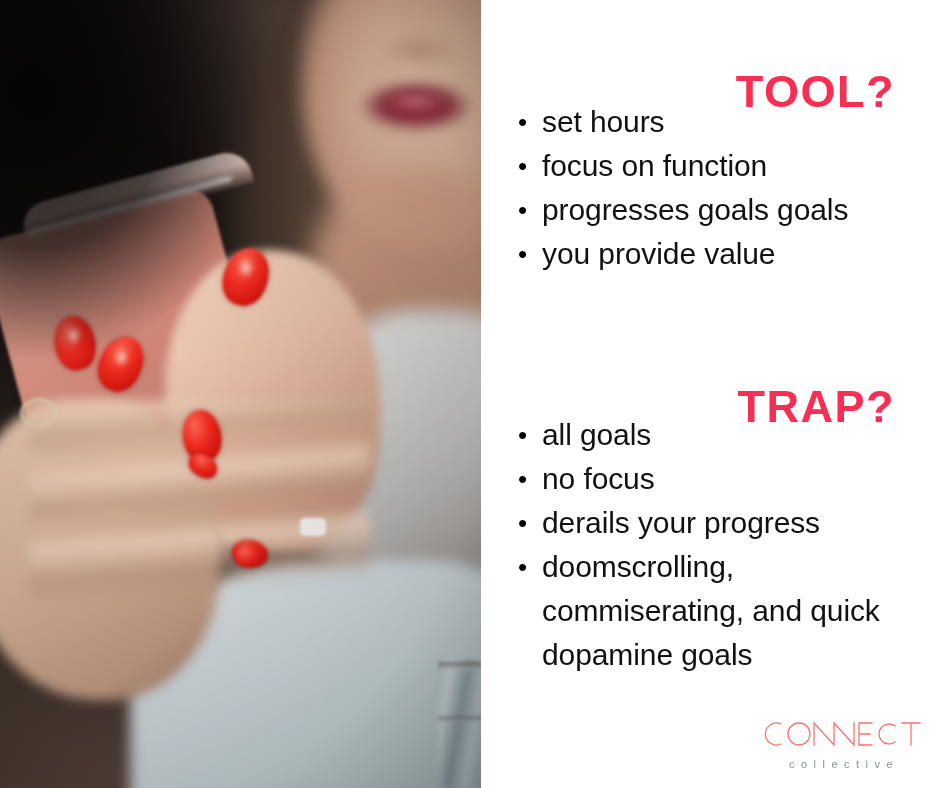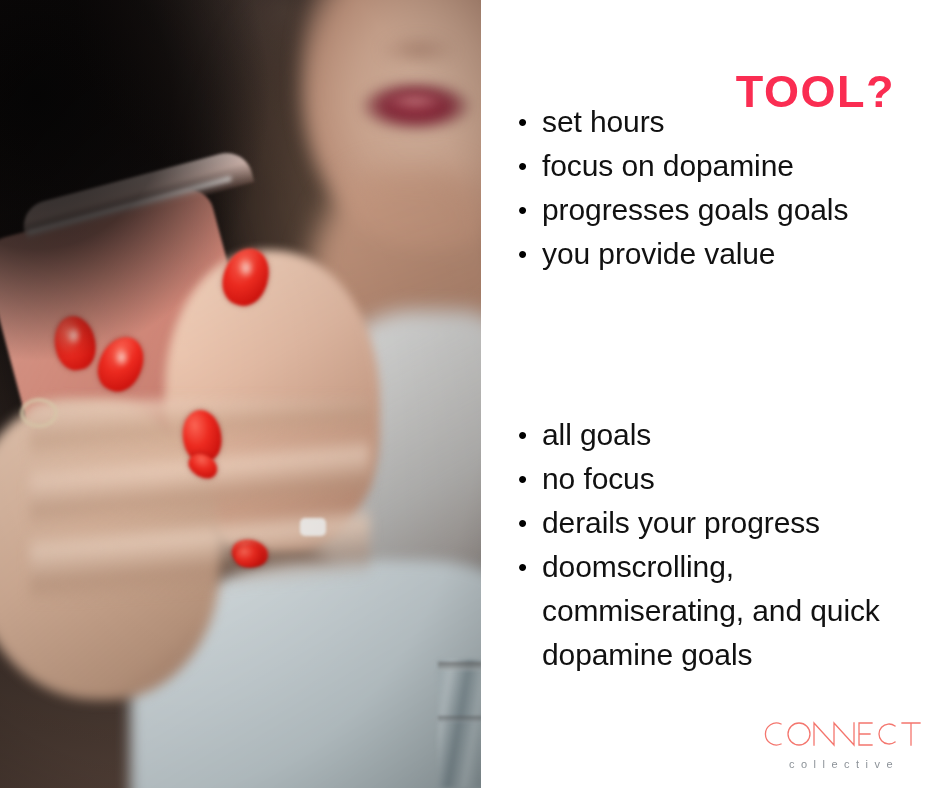--- a/index.html
+++ b/index.html
@@ -328,32 +328,33 @@
 
     <h2 class="section-heading" id="tool-heading">TOOL?</h2>
 
     <ul class="bullet-list" id="tool-list">
       <li class="bullet-item">
         <span class="bullet-dot">•</span>
         <span class="bullet-text">set hours</span>
       </li>
       <li class="bullet-item">
         <span class="bullet-dot">•</span>
-        <span class="bullet-text">focus on dopamine</span>
+        <span class="bullet-text">focus on function</span>
       </li>
       <li class="bullet-item">
         <span class="bullet-dot">•</span>
         <span class="bullet-text">progresses goals goals</span>
       </li>
       <li class="bullet-item">
         <span class="bullet-dot">•</span>
         <span class="bullet-text">you provide value</span>
       </li>
     </ul>
 
+    <h2 class="section-heading" id="trap-heading">TRAP?</h2>
 
     <ul class="bullet-list" id="trap-list">
       <li class="bullet-item">
         <span class="bullet-dot">•</span>
         <span class="bullet-text">all goals</span>
       </li>
       <li class="bullet-item">
         <span class="bullet-dot">•</span>
         <span class="bullet-text">no focus</span>
       </li>

